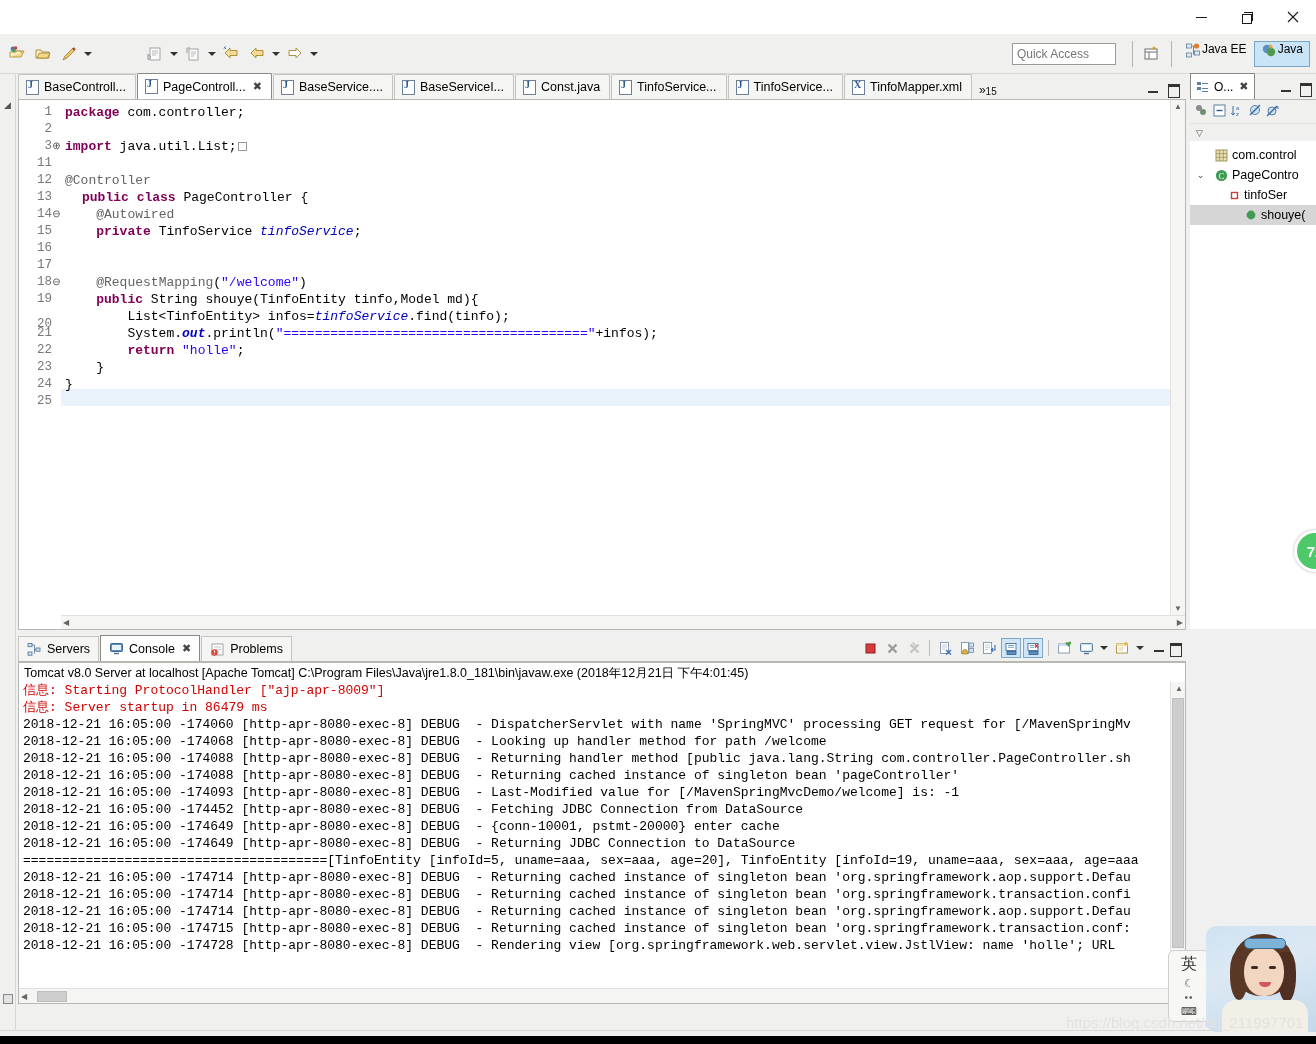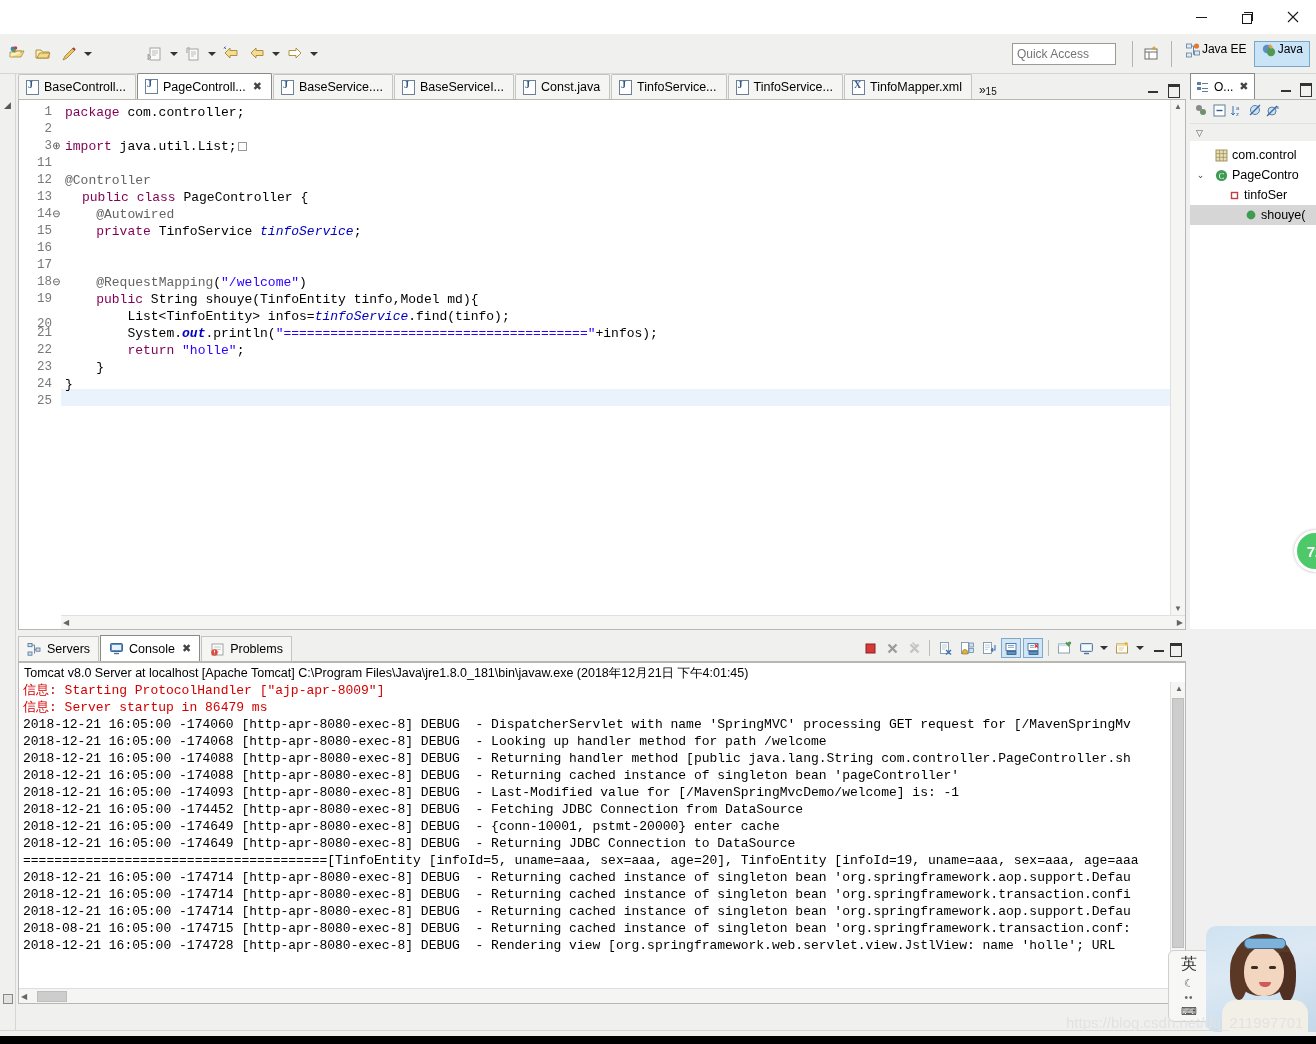--- a/index.html
+++ b/index.html
@@ -151,21 +151,21 @@
     color: #787878; height: 17px; line-height: 17px;
   }
   .fold {
     position: absolute; right: 0px; width: 9px; height: 17px;
     line-height: 15px; text-align: center; font-size: 10px; color: #555;
   }
   .caret-line {
     position: absolute; left: 0; right: 0; height: 17px;
     background: #eaf2fb;
   }
-  .k  { color: #7f0055; font-weight: normal; }   
+  .k  { color: #7f0055; font-weight: bold; }   
   .an { color: #646464; }                      
   .st { color: #2a00ff; }                      
   .fl { color: #0000c0; font-style: italic; }  
   .sf { color: #0000c0; font-style: italic; font-weight: bold; }
   .fold-box {
     display:inline-block; width:9px; height:9px; border:1px solid #999;
     vertical-align: middle; background:#fff; margin-left:1px;
   }
   .hscroll-e {
     position: absolute; left: 0; bottom: 0; height: 14px; width: 100%;
@@ -799,21 +799,21 @@
           <div class="cline std">2018-12-21 16:05:00 -174088 [http-apr-8080-exec-8] DEBUG  - Returning handler method [public java.lang.String com.controller.PageController.sh</div>
           <div class="cline std">2018-12-21 16:05:00 -174088 [http-apr-8080-exec-8] DEBUG  - Returning cached instance of singleton bean 'pageController'</div>
           <div class="cline std">2018-12-21 16:05:00 -174093 [http-apr-8080-exec-8] DEBUG  - Last-Modified value for [/MavenSpringMvcDemo/welcome] is: -1</div>
           <div class="cline std">2018-12-21 16:05:00 -174452 [http-apr-8080-exec-8] DEBUG  - Fetching JDBC Connection from DataSource</div>
           <div class="cline std">2018-12-21 16:05:00 -174649 [http-apr-8080-exec-8] DEBUG  - {conn-10001, pstmt-20000} enter cache</div>
           <div class="cline std">2018-12-21 16:05:00 -174649 [http-apr-8080-exec-8] DEBUG  - Returning JDBC Connection to DataSource</div>
           <div class="cline std">=======================================[TinfoEntity [infoId=5, uname=aaa, sex=aaa, age=20], TinfoEntity [infoId=19, uname=aaa, sex=aaa, age=aaa</div>
           <div class="cline std">2018-12-21 16:05:00 -174714 [http-apr-8080-exec-8] DEBUG  - Returning cached instance of singleton bean 'org.springframework.aop.support.Defau</div>
           <div class="cline std">2018-12-21 16:05:00 -174714 [http-apr-8080-exec-8] DEBUG  - Returning cached instance of singleton bean 'org.springframework.transaction.confi</div>
           <div class="cline std">2018-12-21 16:05:00 -174714 [http-apr-8080-exec-8] DEBUG  - Returning cached instance of singleton bean 'org.springframework.aop.support.Defau</div>
-          <div class="cline std">2018-08-21 16:05:00 -174715 [http-apr-8080-exec-8] DEBUG  - Returning cached instance of singleton bean 'org.springframework.transaction.conf:</div>
+          <div class="cline std">2018-12-21 16:05:00 -174715 [http-apr-8080-exec-8] DEBUG  - Returning cached instance of singleton bean 'org.springframework.transaction.conf:</div>
           <div class="cline std">2018-12-21 16:05:00 -174728 [http-apr-8080-exec-8] DEBUG  - Rendering view [org.springframework.web.servlet.view.JstlView: name 'holle'; URL</div>
         </div>
       <div class="cvscroll">
         <div style="position:absolute;left:4px;top:2px;" class="sb-arrow">▲</div>
         <div class="cvthumb"></div>
         <div style="position:absolute;left:4px;bottom:2px;" class="sb-arrow">▼</div>
       </div>
       <div class="chscroll">
         <span class="sb-arrow">◀</span>
         <div class="chthumb"></div>

